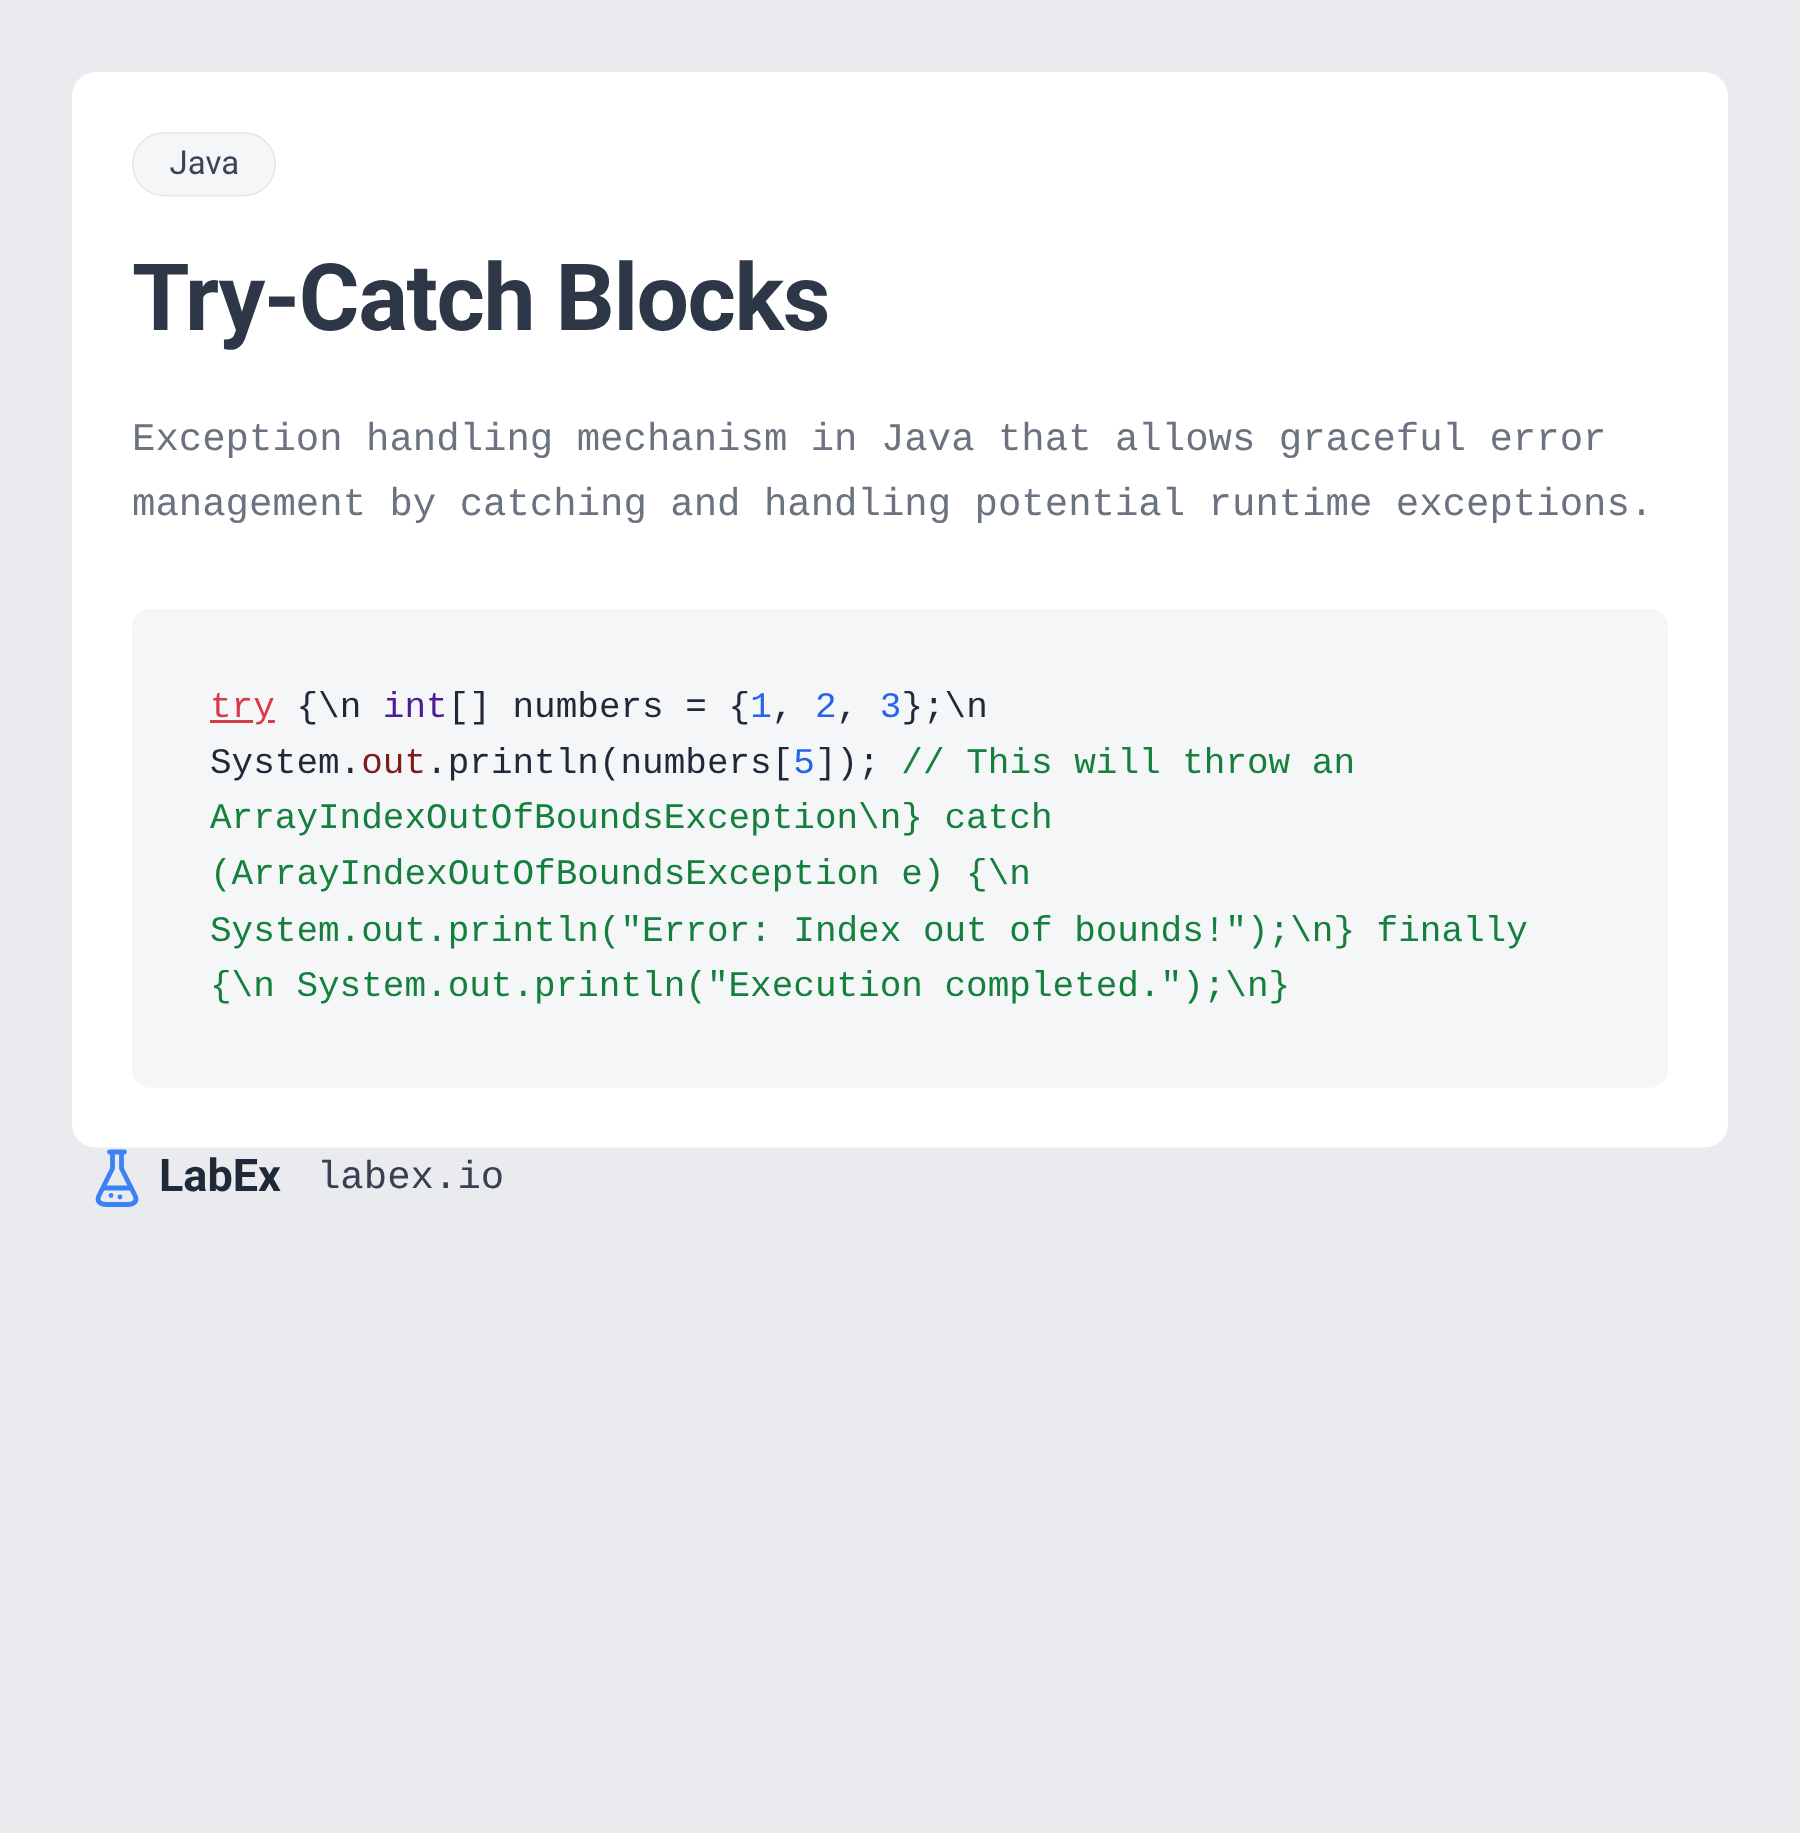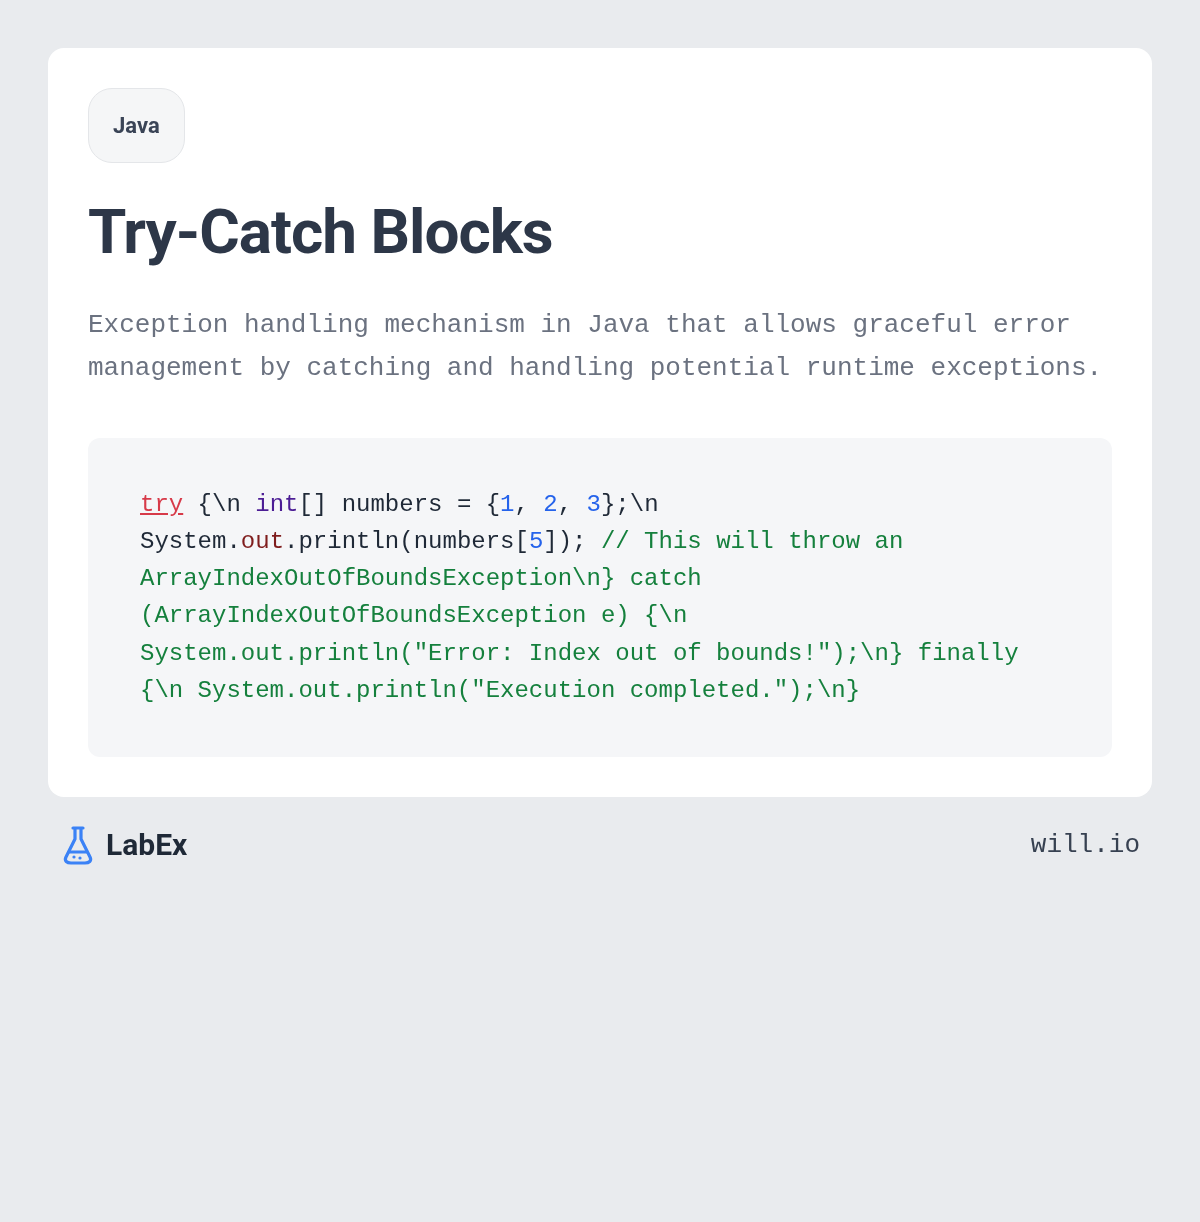--- a/index.html
+++ b/index.html
@@ -16,24 +16,24 @@
     .card {
       background: #ffffff;
       border-radius: 16px;
       padding: 40px;
     }
     .tag {
       display: inline-block;
       background: #f5f6f7;
       border: 1px solid #e4e6e9;
       border-radius: 24px;
-      padding: 24px 24px;
+      padding: 8px 24px;
       color: #3a4456;
       font-size: 22px;
-      font-weight: 700;
+      font-weight: 400;
       margin-bottom: 32px;
     }
     .title {
       font-size: 62px;
       font-weight: 700;
       color: #2d3748;
       margin-bottom: 36px;
       letter-spacing: -1px;
     }
     .description {
@@ -60,24 +60,23 @@
       overflow-wrap: break-word;
     }
     .tok-keyword { color: #d73a49; text-decoration: underline; }
     .tok-type    { color: #4c1d95; }
     .tok-out     { color: #7f1d1d; }
     .tok-num     { color: #2563eb; }
     .tok-comment { color: #15803d; }
     .tok-plain   { color: #1f2937; }
     .footer {
       display: flex;
-      justify-content: space-between;
       align-items: center;
-      margin-top: 28px;
       padding: 0 12px;
+      gap: 24px;
     }
     .logo {
       display: flex;
       align-items: center;
       gap: 10px;
     }
     .logo-text {
       font-size: 30px;
       font-weight: 700;
       color: #1f2937;
@@ -101,14 +100,14 @@
 <div class="footer">
   <div class="logo">
     <svg width="36" height="40" viewBox="0 0 36 40" fill="none">
       <path d="M13 3 H23 M15 3 V14 L6 32 C4 36 7 38 11 38 H25 C29 38 32 36 30 32 L21 14 V3" stroke="#3b82f6" stroke-width="3.2" stroke-linejoin="round" stroke-linecap="round" fill="none"></path>
       <path d="M9 27 H27" stroke="#3b82f6" stroke-width="3.2" stroke-linecap="round"></path>
       <circle cx="14" cy="32" r="1.6" fill="#3b82f6"></circle>
       <circle cx="20" cy="33" r="1.6" fill="#3b82f6"></circle>
     </svg>
     <span class="logo-text">LabEx</span>
   </div>
-  <span class="footer-url">will.io</span>
+  <span class="footer-url">labex.io</span>
 </div>
 
 </body></html>

